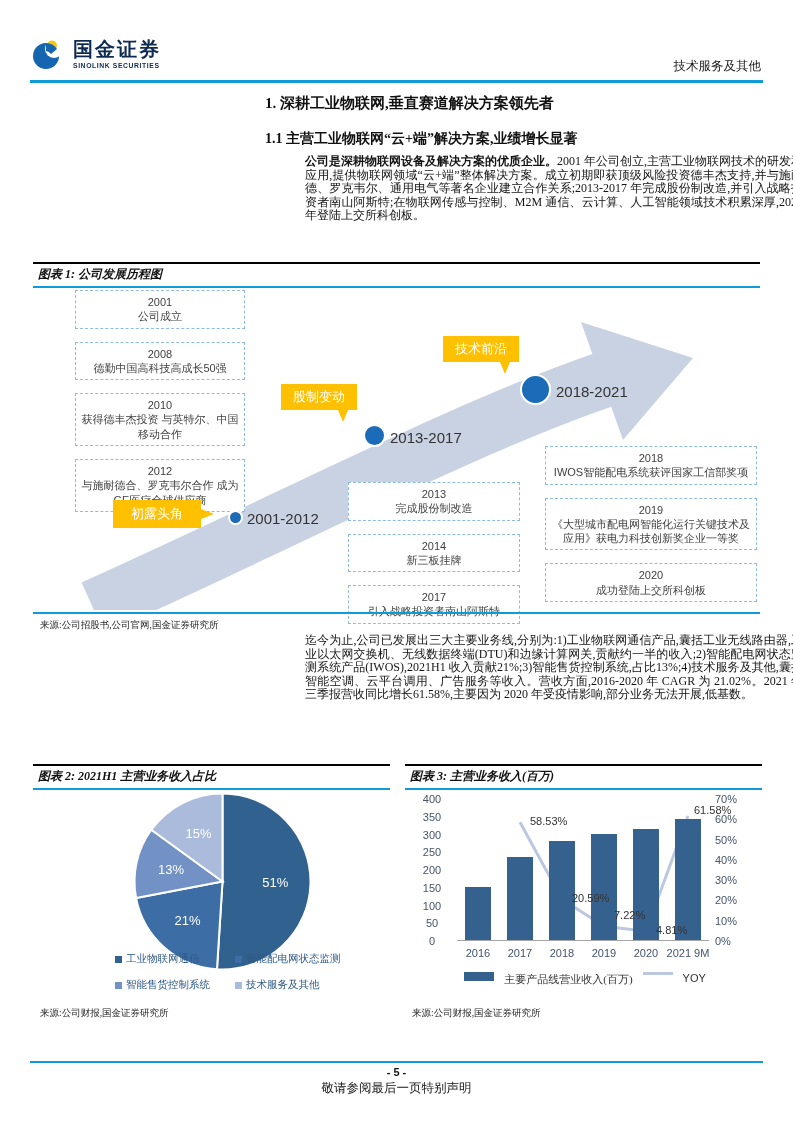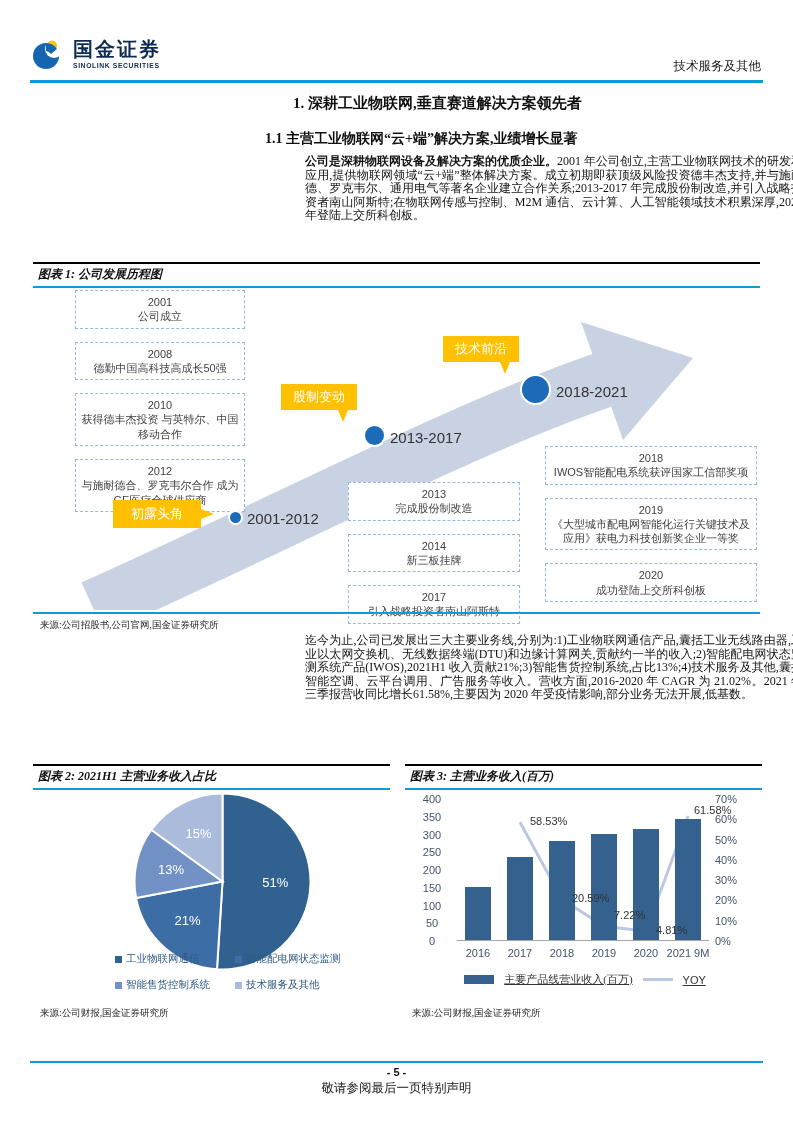--- a/index.html
+++ b/index.html
@@ -8,21 +8,21 @@
           font-family:"Liberation Serif", serif; color:#111; }
 
   
   .hdr-logo { position:absolute; left:30px; top:36px; display:flex; align-items:center; gap:7px; }
   .brand-cn { font-family:"Liberation Sans", sans-serif; font-weight:bold; font-size:20px; color:#0d2a52; letter-spacing:2px; line-height:1; }
   .brand-en { font-family:"Liberation Sans", sans-serif; font-weight:bold; font-size:6.8px; color:#0d2a52; letter-spacing:0.6px; margin-top:3px; }
   .hdr-right { position:absolute; right:32px; top:58px; font-size:12.5px; color:#1a1a1a; }
   .hdr-rule { position:absolute; left:30px; top:80px; width:733px; height:3px; background:#0e9bd8; }
 
   
-  .h1 { position:absolute; left:265px; top:94px; font-size:15px; font-weight:bold;margin-left:28px; }
+  .h1 { position:absolute; left:265px; top:94px; font-size:15px; font-weight:bold; }
   .h2 { position:absolute; left:265px; top:130px; font-size:14px; font-weight:bold; }
   .para { position:absolute; left:265px; width:498px; font-size:12px; line-height:13.6px; text-align:justify; color:#141414;margin-left:40px; }
   .p1 { top:155px; }
   .p2 { top:634px; }
   .para b { font-weight:bold; }
 
   
   .fig-header { position:absolute; border-top:2.5px solid #000; border-bottom:2px solid #0e9bd8;
                 font-size:12px; font-weight:bold; font-style:italic; padding:2px 0 3px 5px; background:#fff; }
   .fh1 { left:33px; top:262px; width:727px; }
@@ -72,22 +72,22 @@
 
   
   .bar-wrap { position:absolute; left:405px; top:789px; width:357px; height:214px; font-family:"Liberation Sans", sans-serif; }
   .axis-lab { position:absolute; font-size:11px; color:#44546a; height:12px; line-height:12px; }
   .axis-left { width:34px; text-align:center; left:10px; }
   .axis-right { width:40px; text-align:left; left:310px; }
   .plot { position:absolute; left:52px; top:10px; width:252px; height:142px; border-bottom:1px solid #a6a6a6; }
   .bar { position:absolute; bottom:0; background:#35618f; }
   .cat-lab { position:absolute; top:158px; width:50px; text-align:center; font-size:11px; color:#44546a; white-space:nowrap; }
   .pt-lab { position:absolute; font-size:11px; color:#333; white-space:nowrap; }
-  .bar-legend { position:absolute; left:30px; top:183px; width:300px; display:flex; align-items:center;
-                justify-content:center; gap:10px; font-size:11px; color:#333;text-decoration:underline; }
+  .bar-legend { position:absolute; left:30px; top:183px; width:300px; display:flex; 
+                justify-content:center; gap:10px; font-size:11px; color:#333; }
   .bar-legend .bsw { width:30px; height:9px; background:#35618f; }
   .bar-legend .lsw { width:30px; height:3px; background:#bcc8df; }
   .bar-legend .t-serif { font-family:"Liberation Serif", serif; }
 
   
   .ftr-rule { position:absolute; left:30px; top:1061px; width:733px; height:2px; background:#0e9bd8; }
   .page-num { position:absolute; left:0; top:1066px; width:100%; text-align:center;
               font-family:"Liberation Sans", sans-serif; font-size:11px; font-weight:bold; }
   .disclaimer { position:absolute; left:0; top:1080px; width:100%; text-align:center; font-size:12.5px; color:#111; }
 </style>

